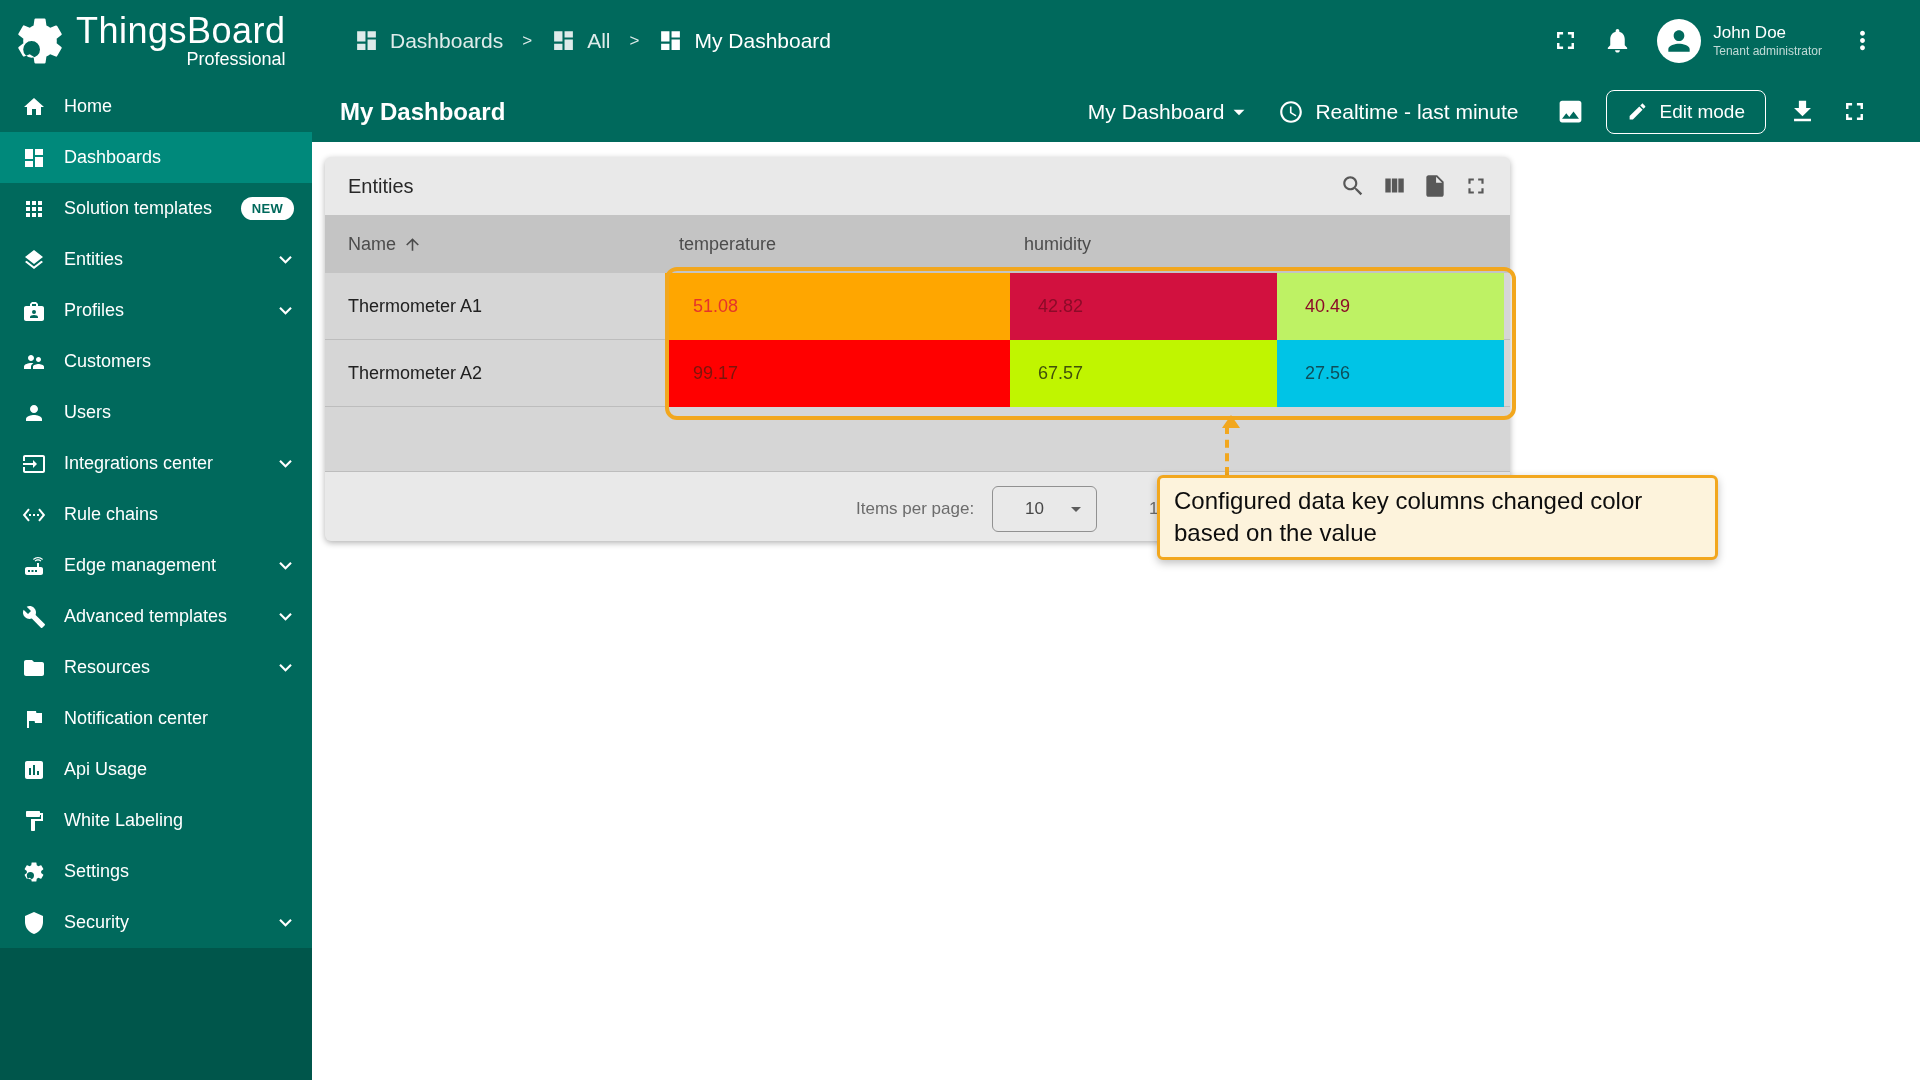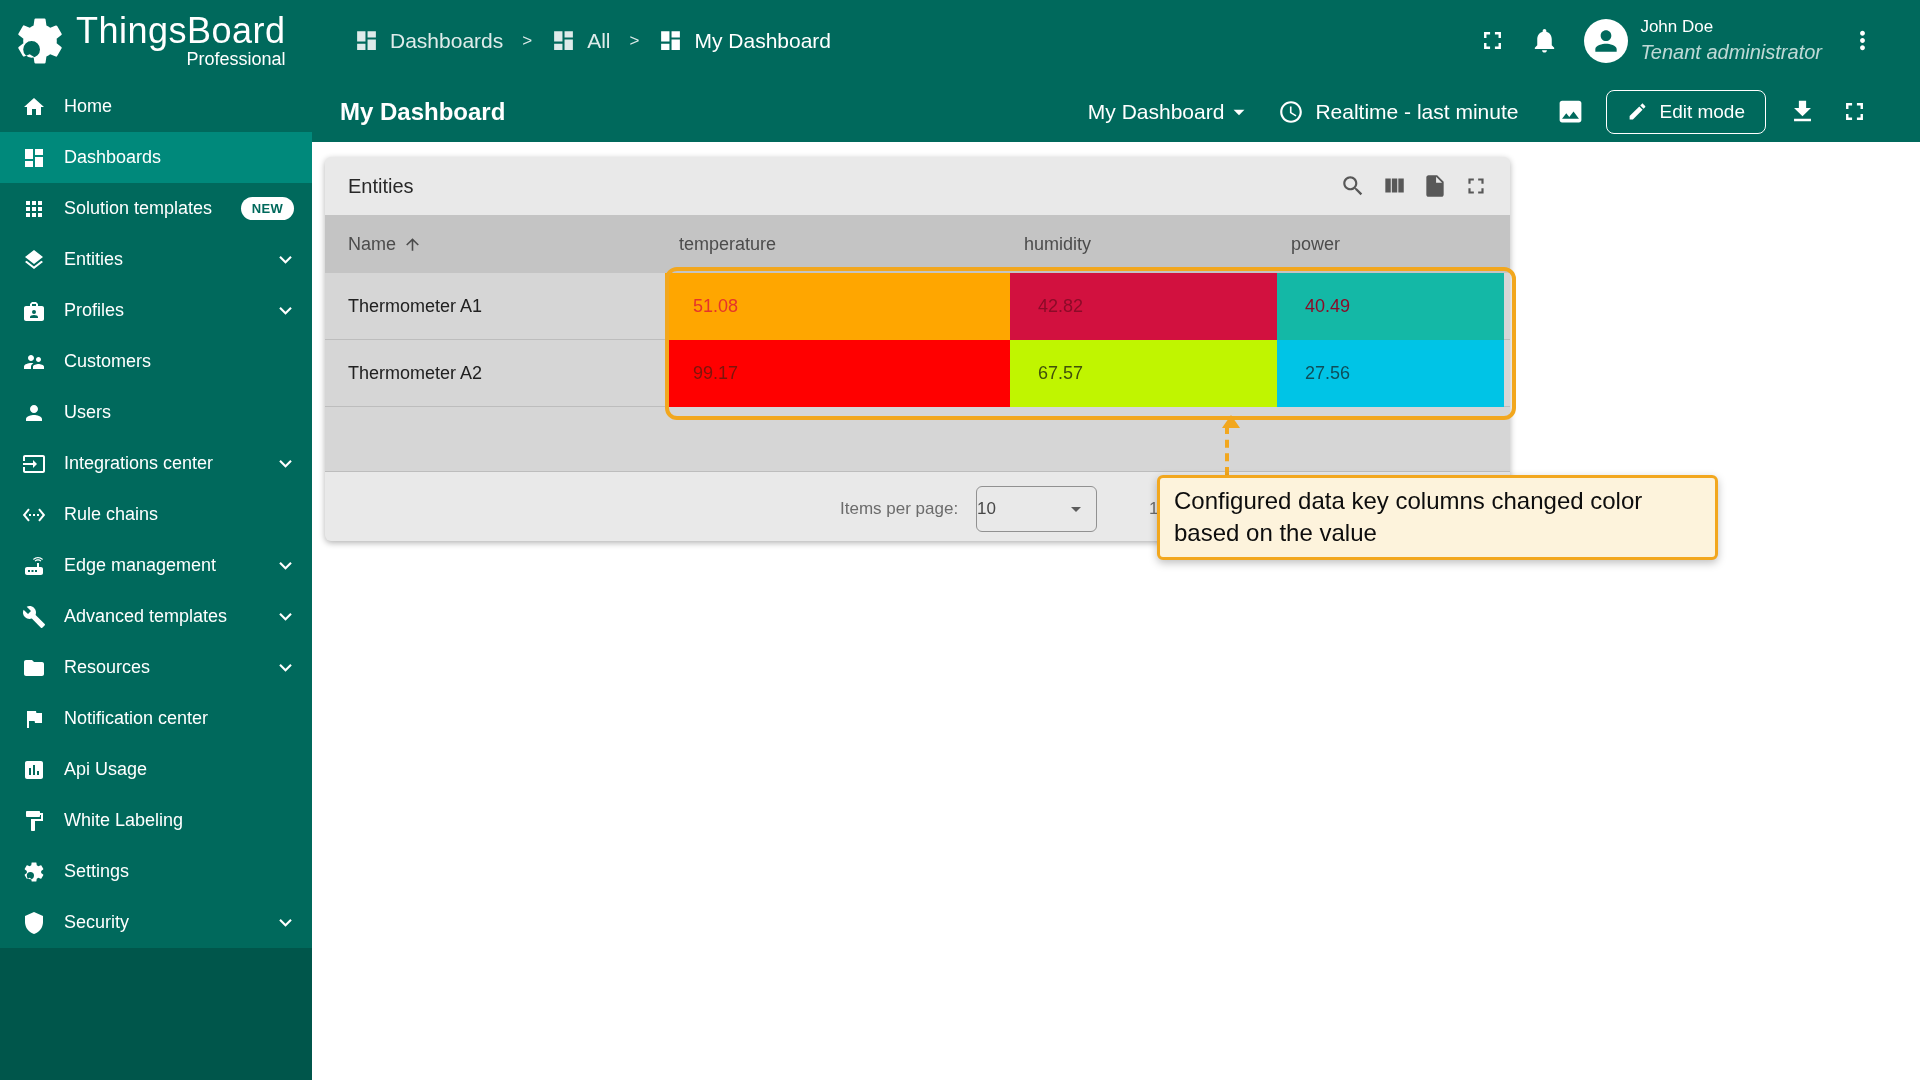--- a/index.html
+++ b/index.html
@@ -22,21 +22,21 @@
   .crumb.last { color:#fff; }
   .crumb .ic { width:25px; height:25px; }
   .crumb-sep { margin:0 19px; font-size:17px; color:rgba(255,255,255,.87); }
   .topbar-right { margin-left:auto; display:flex; align-items:center; padding-right:32px; }
   .icon-btn { background:none; border:none; color:#fff; width:52px; height:52px; display:flex; align-items:center; justify-content:center; cursor:pointer; }
   .icon-btn .ic { width:29px; height:29px; }
   .avatar { width:44px; height:44px; border-radius:50%; background:#fff; color:var(--teal); display:flex; align-items:center; justify-content:center; margin:0 12px 0 14px; cursor:pointer; }
   .avatar .ic { width:32px; height:32px; }
   .user-info { display:flex; flex-direction:column; line-height:1.3; margin-right:14px; }
   .user-name { font-size:17px; }
-  .user-role { font-size:20px; color:rgba(255,255,255,.75);font-style:italic; }
+  .user-role { font-size:12px; color:rgba(255,255,255,.75); }
 
   
   .sidebar { position:absolute; top:81px; left:0; width:312px; bottom:0; background:var(--teal-dark); z-index:5; }
   .side-item { height:51px; display:flex; align-items:center; gap:18px; padding:0 14px 0 22px; background:var(--teal); color:#fff; font-size:18px; cursor:pointer; }
   .side-item.active { background:var(--teal-light); }
   .side-item .ic { width:24px; height:24px; }
   .side-item .label { flex:1; white-space:nowrap; }
   .side-item .chev { width:25px; height:25px; }
   .badge-new { background:#fff; color:var(--teal); font-size:13px; font-weight:700; border-radius:12px; padding:4px 11px; margin-right:4px; letter-spacing:.3px; }
 
@@ -65,21 +65,21 @@
   .th.name { padding-left:23px; }
   .th .sort { width:19px; height:19px; color:#4c4c4c; }
   .trow { display:grid; grid-template-columns:340px 345px 267px 227px 1fr; height:67px; }
   .td-name { background:#d6d6d6; border-bottom:1px solid #bdbdbd; display:flex; align-items:center; padding-left:23px; font-size:18px; color:#212121; }
   .td-val { display:flex; align-items:center; padding-left:28px; font-size:18px;text-align:center; }
   .td-fill { background:#d6d6d6; border-bottom:1px solid #bdbdbd; }
   .trow-empty { height:65px; background:#d6d6d6; border-bottom:1px solid #bdbdbd; }
 
   .paginator { height:73px; display:flex; align-items:center; justify-content:flex-end; padding-right:290px; color:#6c6c6c; font-size:17px; }
   .pp-label { margin-right:18px; }
-  .page-size-select { width:121px; height:46px; border:1px solid #919191; border-radius:6px; display:flex; align-items:center; justify-content:space-between; padding:0 8px 0 0; color:#474747; cursor:pointer; background:transparent; }
+  .page-size-select { width:105px; height:46px; border:1px solid #919191; border-radius:6px; display:flex; align-items:center; justify-content:space-between; padding:0 8px 0 32px; color:#474747; cursor:pointer; background:transparent; }
   .page-size-select .ic { width:24px; height:24px; color:#5c5c5c; }
   .pp-range { margin-left:52px; white-space:nowrap; }
 
   
   .highlight-box { position:absolute; left:353px; top:125px; width:851px; height:153px; border:4px solid var(--accent); border-radius:12px; pointer-events:none; z-index:3; }
   .connector { position:absolute; left:913px; top:284px; height:49px; width:0; border-left:4px dashed var(--accent); z-index:3; pointer-events:none; }
   .connector-arrow { position:absolute; left:-7px; top:-11px; width:0; height:0; border-left:9px solid transparent; border-right:9px solid transparent; border-bottom:13px solid var(--accent); }
   .callout { position:absolute; left:845px; top:333px; width:561px; background:#fdf3dc; border:3px solid var(--accent); border-radius:6px; padding:7px 14px 9px; font-size:24px; line-height:1.32; color:#0d0d0d; box-shadow:0 3px 8px rgba(0,0,0,.25); z-index:4; }
 </style>
 </head>
@@ -434,30 +434,27 @@
                 <path d="M4 12l1.41 1.41L11 7.83V20h2V7.83l5.58 5.59L20 12l-8-8-8 8z"></path>
               </svg>
             </span>
           </div>
           <div class="th ">
             <span>temperature</span>
           </div>
           <div class="th ">
             <span>humidity</span>
           </div>
-          <div class="th ">
-            <span>power</span>
-          </div>
         </div>
       <div id="table-body">
           <div class="trow">
             <div class="td-name">Thermometer A1</div>
             <div class="td-val" style="background:#ffa600;color:#e5342a">51.08</div>
             <div class="td-val" style="background:#d2113f;color:#8c0b28">42.82</div>
-            <div class="td-val" style="background:#14b8a6;color:#8c0b28">40.49</div>
+            <div class="td-val" style="background:#bef264;color:#8c0b28">40.49</div>
             <div class="td-fill"></div>
           </div>
           <div class="trow">
             <div class="td-name">Thermometer A2</div>
             <div class="td-val" style="background:#ff0000;color:#7c150b">99.17</div>
             <div class="td-val" style="background:#c0f500;color:#41500a">67.57</div>
             <div class="td-val" style="background:#00c4e6;color:#0e4e5a">27.56</div>
             <div class="td-fill"></div>
           </div>
           <div class="trow-empty"></div>

